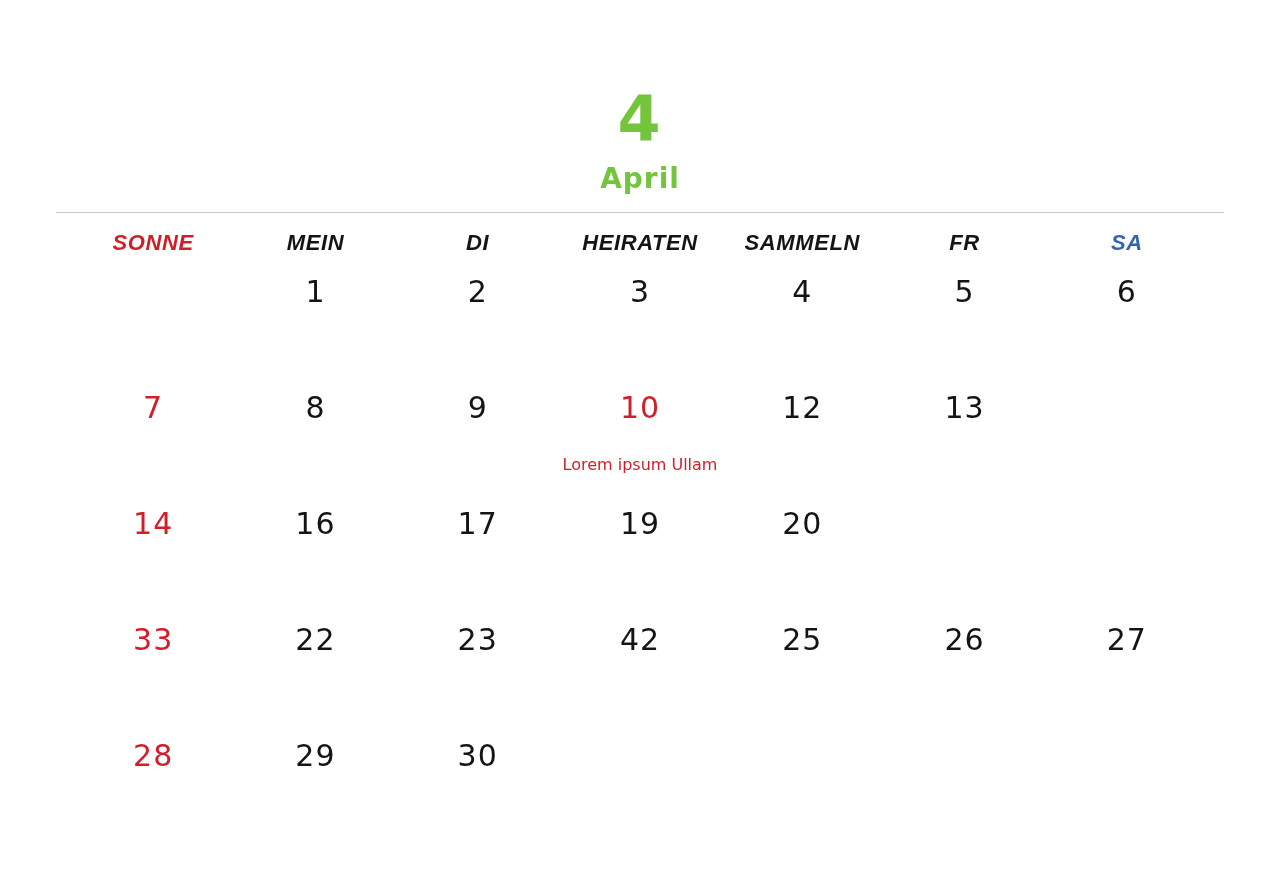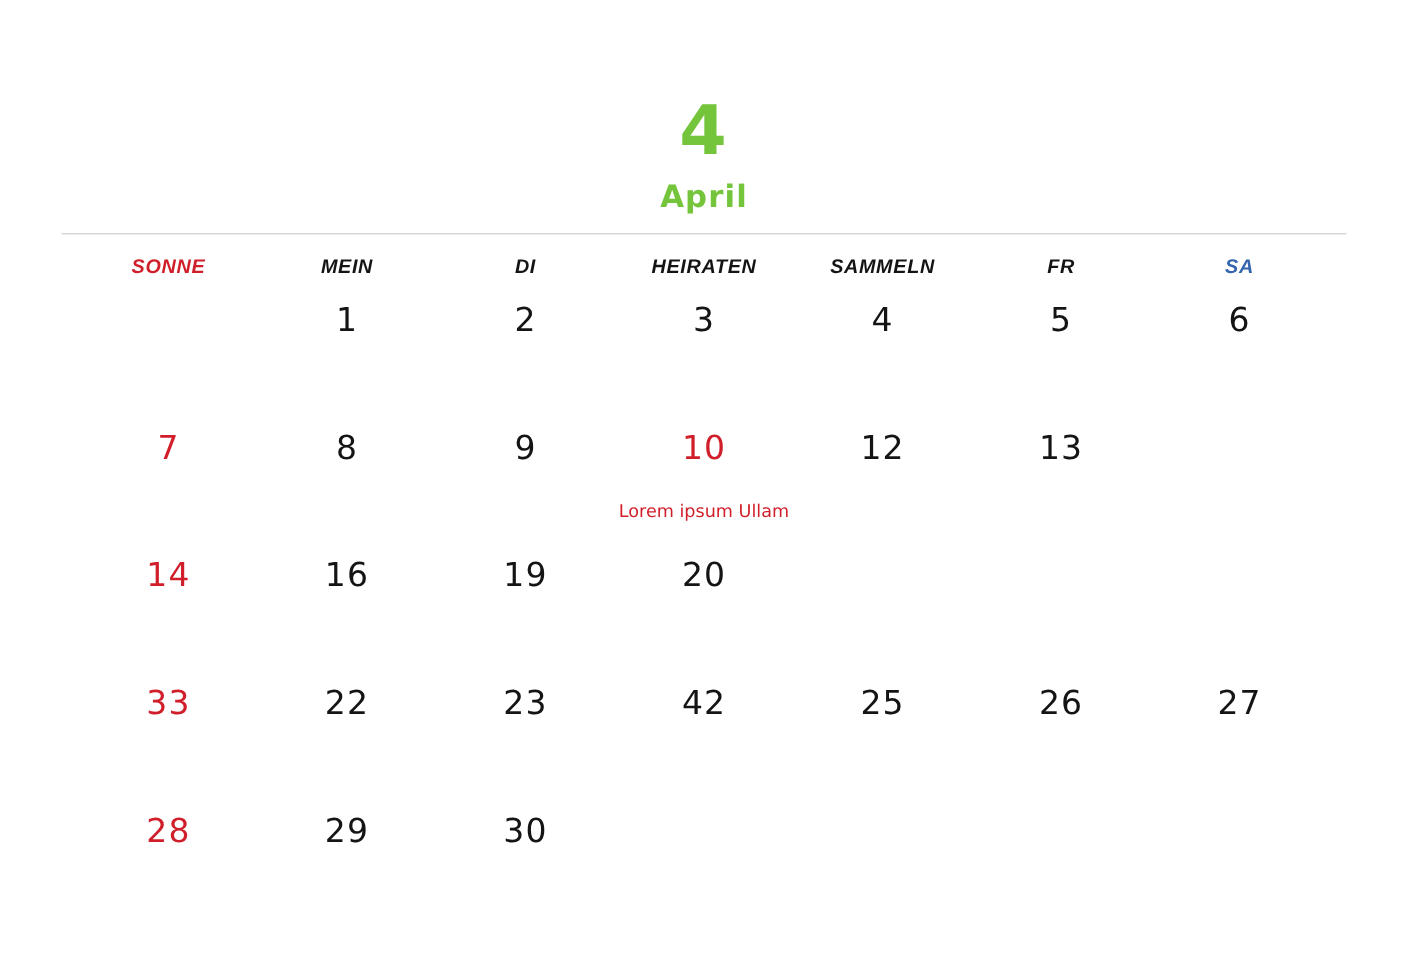--- a/index.html
+++ b/index.html
@@ -36,21 +36,21 @@
   .calendar{
     width:1136px;margin:0 auto;
   }
   .weekdays{
     display:grid;grid-template-columns:repeat(7,1fr);
     margin-top:10px;height:40px;align-items:center;
   }
   .wd{
     text-align:center;
     font-family:"Liberation Sans", sans-serif;
-    font-style:italic;font-weight:bold;font-size:18px;
+    font-style:italic;font-weight:bold;font-size:22px;
     letter-spacing:0.6px;color:var(--text);
   }
   .wd.red{color:var(--red);}
   .wd.blue{color:var(--blue);}
   .week{
     display:grid;grid-template-columns:repeat(7,1fr);
   }
   .day{
     height:116px;padding-top:10px;text-align:center;
   }
@@ -135,20 +135,23 @@
     </div>
 
     <div class="week">
       <div class="day red">
           <span class="num">14</span>
         </div>
       <div class="day">
           <span class="num">16</span>
         </div>
       <div class="day">
+          <span class="num">17</span>
+        </div>
+      <div class="day">
           <span class="num">19</span>
         </div>
       <div class="day">
           <span class="num">20</span>
         </div>
     </div>
 
     <div class="week">
       <div class="day red">
           <span class="num">33</span>

